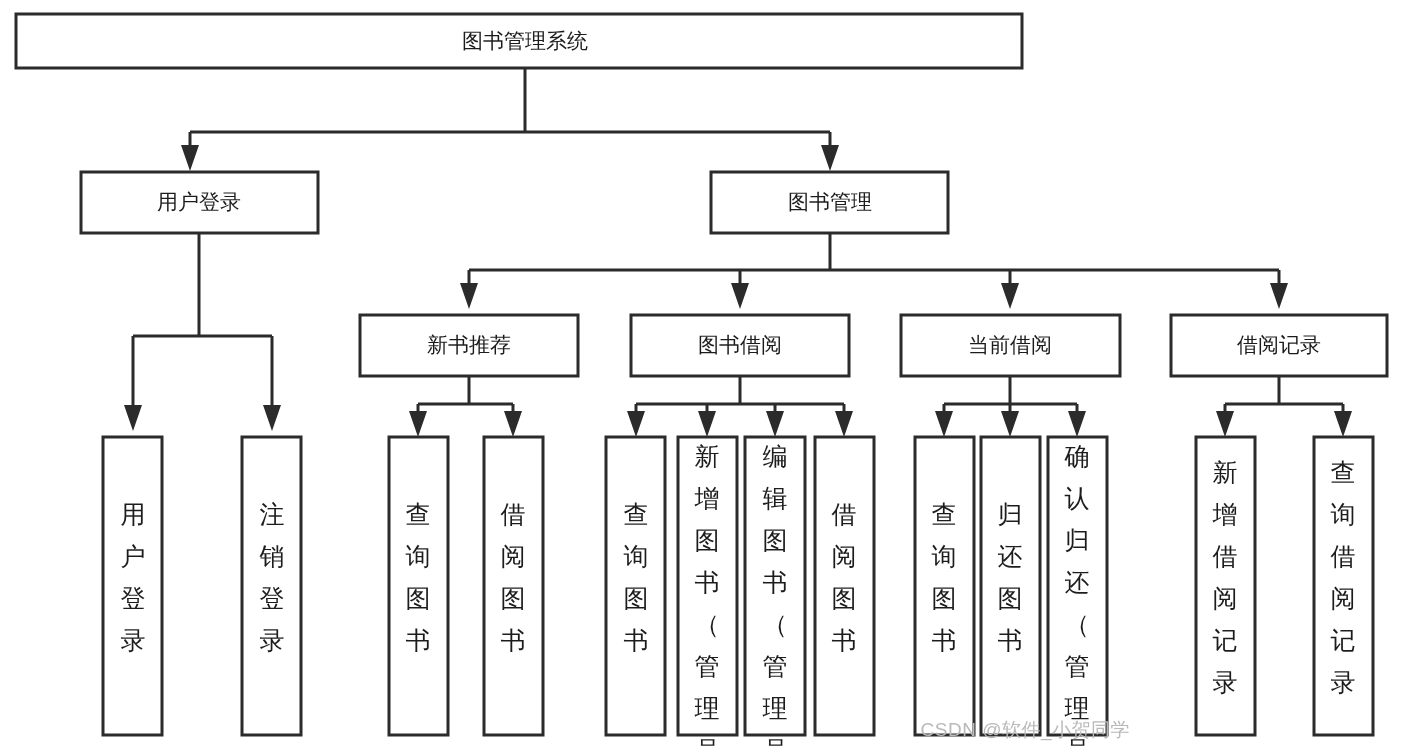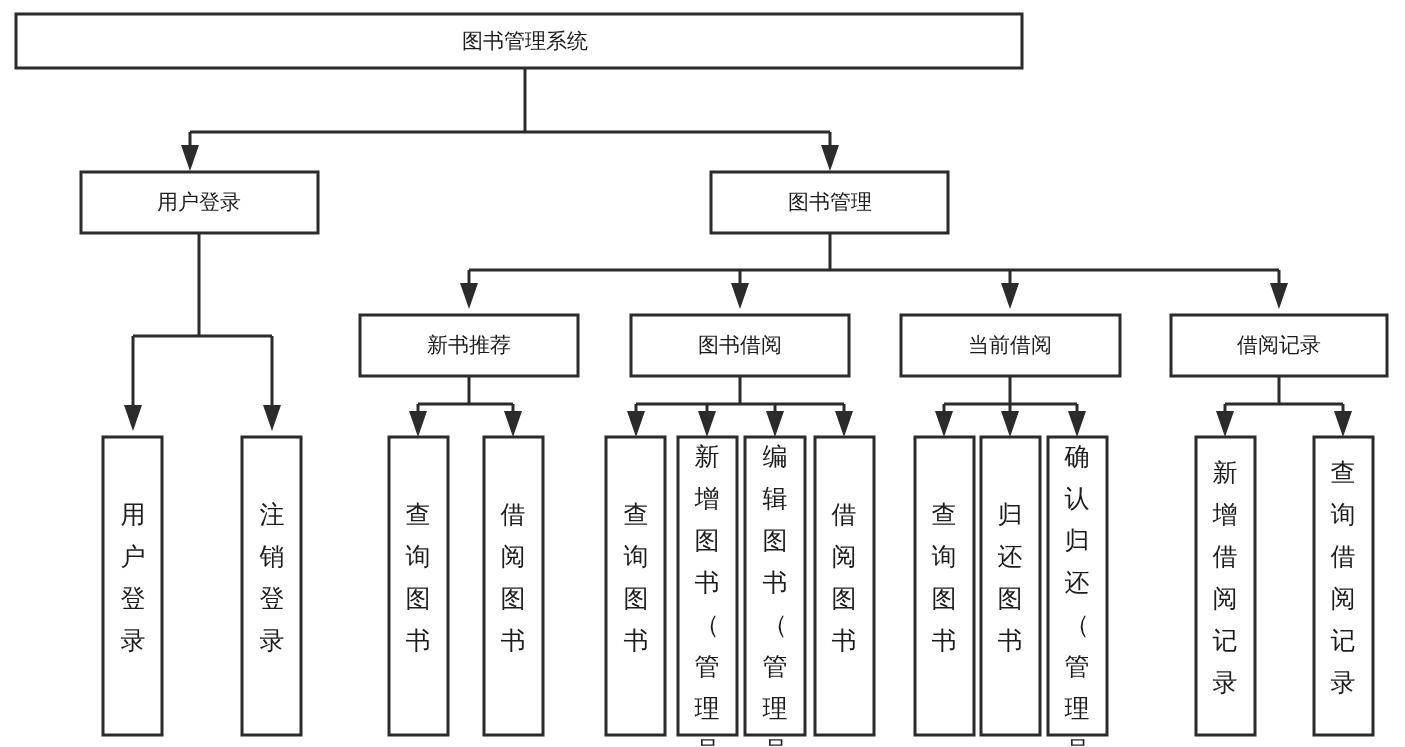--- a/index.html
+++ b/index.html
@@ -194,13 +194,14 @@
     <g>
       <rect class="boxrect" x="1196" y="437" width="59" height="298"></rect>
       <text class="leafchar" x="1225" y="481"><tspan x="1225" y="481">新</tspan><tspan x="1225" y="523">增</tspan><tspan x="1225" y="565">借</tspan><tspan x="1225" y="607">阅</tspan><tspan x="1225" y="649">记</tspan><tspan x="1225" y="691">录</tspan></text>
     </g>
     <g>
       <rect class="boxrect" x="1314" y="437" width="59" height="298"></rect>
       <text class="leafchar" x="1343" y="481"><tspan x="1343" y="481">查</tspan><tspan x="1343" y="523">询</tspan><tspan x="1343" y="565">借</tspan><tspan x="1343" y="607">阅</tspan><tspan x="1343" y="649">记</tspan><tspan x="1343" y="691">录</tspan></text>
     </g>
   </svg>
 
+  <div class="watermark">CSDN @软件_小贺同学</div>
 </div>
 
 </body></html>

